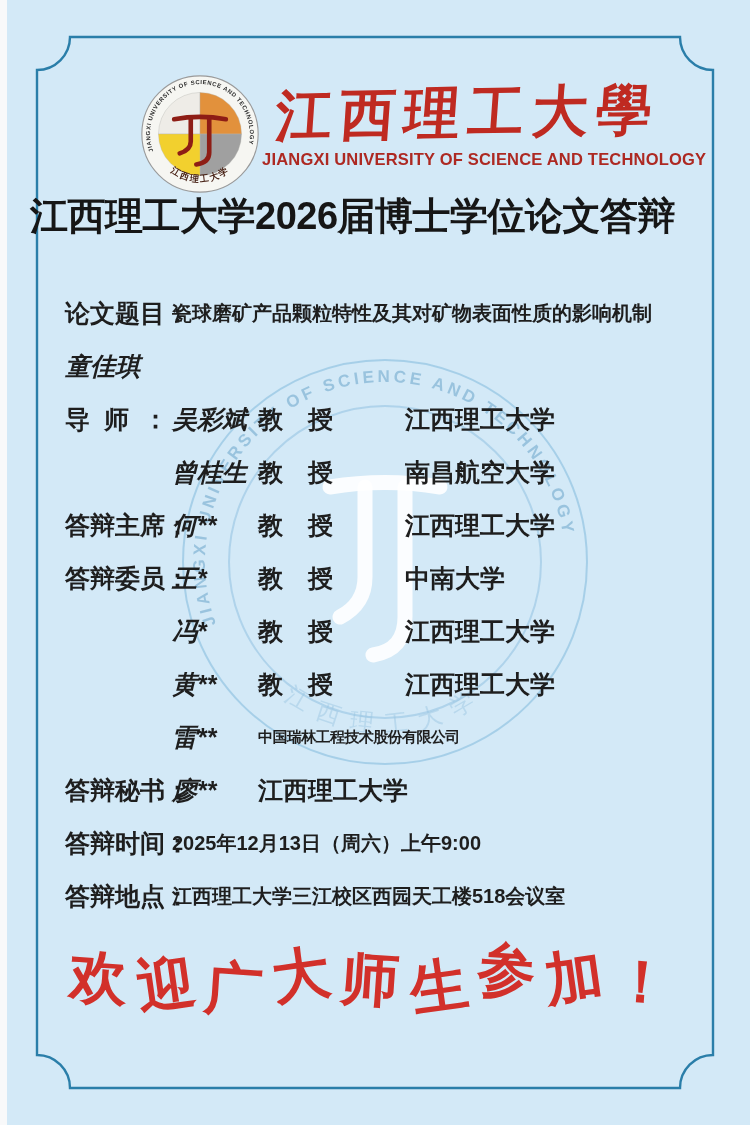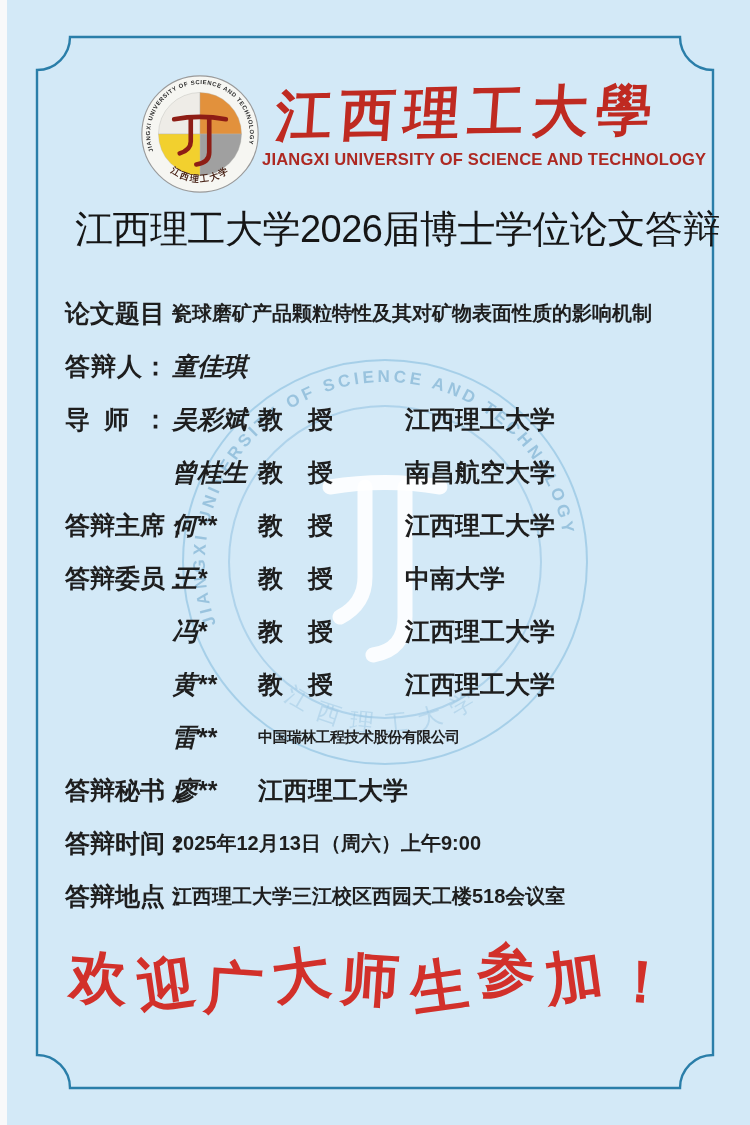--- a/index.html
+++ b/index.html
@@ -18,22 +18,22 @@
   .brand{position:absolute;left:262px;top:82px;width:412px;text-align:center;z-index:2;}
   .uni-cn{
     font-size:56px;font-weight:900;color:#bf2a21;letter-spacing:8px;
     transform:skewX(-5deg) rotate(-1deg);white-space:nowrap;line-height:1.1;
   }
   .uni-en{
     margin-top:6px;font-size:16.5px;font-weight:800;color:#ad2922;
     letter-spacing:0.2px;white-space:nowrap;
   }
   .main-title{
-    position:absolute;top:204px;left:30px;right:30px;margin:0;z-index:2;
-    text-align:right;font-size:38px;font-weight:400;color:#161616;
+    position:absolute;top:191px;left:30px;right:30px;margin:0;z-index:2;
+    text-align:left;font-size:38px;font-weight:700;color:#161616;
     letter-spacing:-0.5px;white-space:nowrap;
   }
   .info{position:absolute;top:287px;left:65px;right:36px;z-index:2;}
   .row{
     height:53px;display:flex;align-items:center;
     font-size:25px;font-weight:600;color:#1e1e1e;white-space:pre;
   }
   .lbl{flex:none;width:103px;text-align:justify;text-align-last:justify;margin-right:4px;}
   .name{flex:none;width:86px;font-style:italic;}
   .title{flex:none;width:147px;}
@@ -110,21 +110,20 @@
   </div>
 
   <h1 class="main-title">江西理工大学2026届博士学位论文答辩</h1>
 
   <div class="info">
     <div class="row">
       <span class="lbl">论文题目：</span>
       <span class="content">瓷球磨矿产品颗粒特性及其对矿物表面性质的影响机制</span>
     </div>
     <div class="row">
-      <span class="lbl">答辩人：</span>
       <span class="name">童佳琪</span>
     </div>
     <div class="row">
       <span class="lbl">导师：</span>
       <span class="name">吴彩斌</span>
       <span class="title">教　授</span>
       <span class="org">江西理工大学</span>
     </div>
     <div class="row">
       <span class="lbl"></span>

